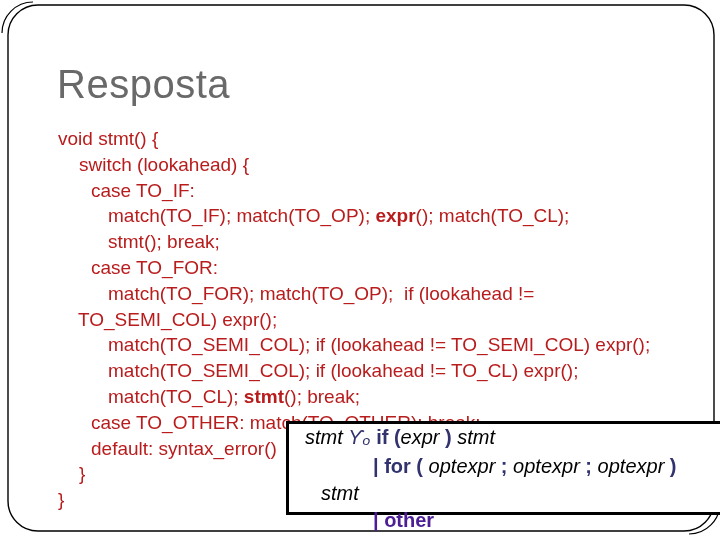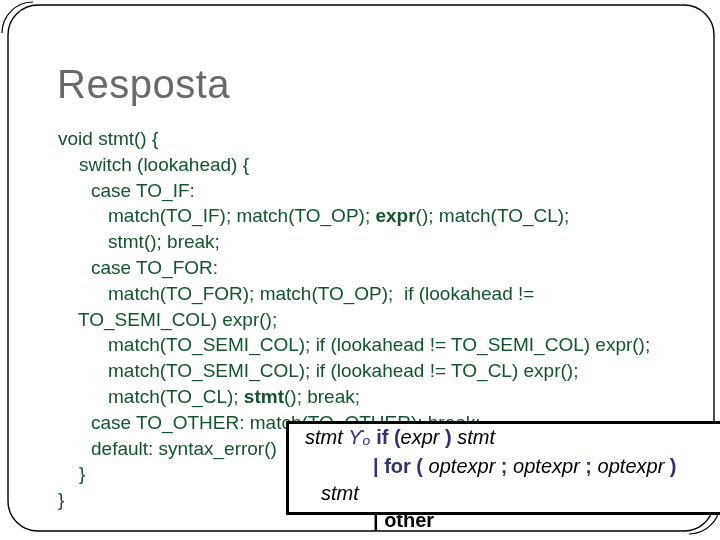--- a/index.html
+++ b/index.html
@@ -33,21 +33,21 @@
     letter-spacing: 0.5px;
     line-height: 1.05;
   }
   .code {
     position: absolute;
     left: 58px;
     top: 126px;
     width: 650px;
     font-size: 19px;
     line-height: 25.8px;
-    color: #14532d;
+    color: #b91c1c;
     white-space: pre;
   }
   .code-line { white-space: pre; }
   .seg-plain { font-weight: normal; font-style: normal; }
   .seg-bold  { font-weight: bold;   font-style: normal; }
   .seg-kw    { font-weight: bold;   font-style: normal; }
   .seg-nt    { font-weight: normal; font-style: italic; color: #000000; }
   .seg-sym   { font-weight: normal; font-style: italic; }
   .grammar-box {
     position: absolute;
@@ -78,16 +78,16 @@
   </svg>
 
   <h1 class="title" style="color: rgb(105, 105, 105);">Resposta</h1>
 
   <div class="code" id="code-block"><div class="code-line" style="margin-left: 0px;"><span class="seg-plain">void stmt() {</span></div><div class="code-line" style="margin-left: 21px;"><span class="seg-plain">switch (lookahead) {</span></div><div class="code-line" style="margin-left: 33px;"><span class="seg-plain">case TO_IF:</span></div><div class="code-line" style="margin-left: 50px;"><span class="seg-plain">match(TO_IF); match(TO_OP); </span><span class="seg-bold">expr</span><span class="seg-plain">(); match(TO_CL);</span></div><div class="code-line" style="margin-left: 50px;"><span class="seg-plain">stmt(); break;</span></div><div class="code-line" style="margin-left: 33px;"><span class="seg-plain">case TO_FOR:</span></div><div class="code-line" style="margin-left: 50px;"><span class="seg-plain">match(TO_FOR); match(TO_OP);  if (lookahead !=</span></div><div class="code-line" style="margin-left: 20px;"><span class="seg-plain">TO_SEMI_COL) expr();</span></div><div class="code-line" style="margin-left: 50px;"><span class="seg-plain">match(TO_SEMI_COL); if (lookahead != TO_SEMI_COL) expr();</span></div><div class="code-line" style="margin-left: 50px;"><span class="seg-plain">match(TO_SEMI_COL); if (lookahead != TO_CL) expr();</span></div><div class="code-line" style="margin-left: 50px;"><span class="seg-plain">match(TO_CL); </span><span class="seg-bold">stmt</span><span class="seg-plain">(); break;</span></div><div class="code-line" style="margin-left: 33px;"><span class="seg-plain">case TO_OTHER: match(TO_OTHER); break;</span></div><div class="code-line" style="margin-left: 33px;"><span class="seg-plain">default: syntax_error()</span></div><div class="code-line" style="margin-left: 21px;"><span class="seg-plain">}</span></div><div class="code-line" style="margin-left: 0px;"><span class="seg-plain">}</span></div></div>
 
   <div class="grammar-box" id="grammar-box">
       <div class="grammar-line" style="left: 16px; top: 1px;"><span class="seg-nt">stmt</span><span class="seg-plain"> </span><span class="seg-sym" style="color: rgb(50, 50, 110);">ϒₒ</span><span class="seg-plain"> </span><span class="seg-kw" style="color: rgb(50, 50, 110);">if (</span><span class="seg-nt">expr</span><span class="seg-kw" style="color: rgb(50, 50, 110);"> ) </span><span class="seg-nt">stmt</span></div>
       <div class="grammar-line" style="left: 84px; top: 30px;"><span class="seg-kw" style="color: rgb(50, 50, 110);">| for ( </span><span class="seg-nt">optexpr</span><span class="seg-kw" style="color: rgb(50, 50, 110);"> ; </span><span class="seg-nt">optexpr</span><span class="seg-kw" style="color: rgb(50, 50, 110);"> ; </span><span class="seg-nt">optexpr</span><span class="seg-kw" style="color: rgb(50, 50, 110);"> )</span></div>
       <div class="grammar-line" style="left: 32px; top: 57px;"><span class="seg-nt">stmt</span></div>
-      <div class="grammar-line" style="left: 84px; top: 84px;"><span class="seg-kw" style="color: #000000;">| other</span></div>
+      <div class="grammar-line" style="left: 84px; top: 84px;"><span class="seg-kw" style="color: #4c1d95;">| other</span></div>
     </div>
 
 </div>
 
 </body></html>

